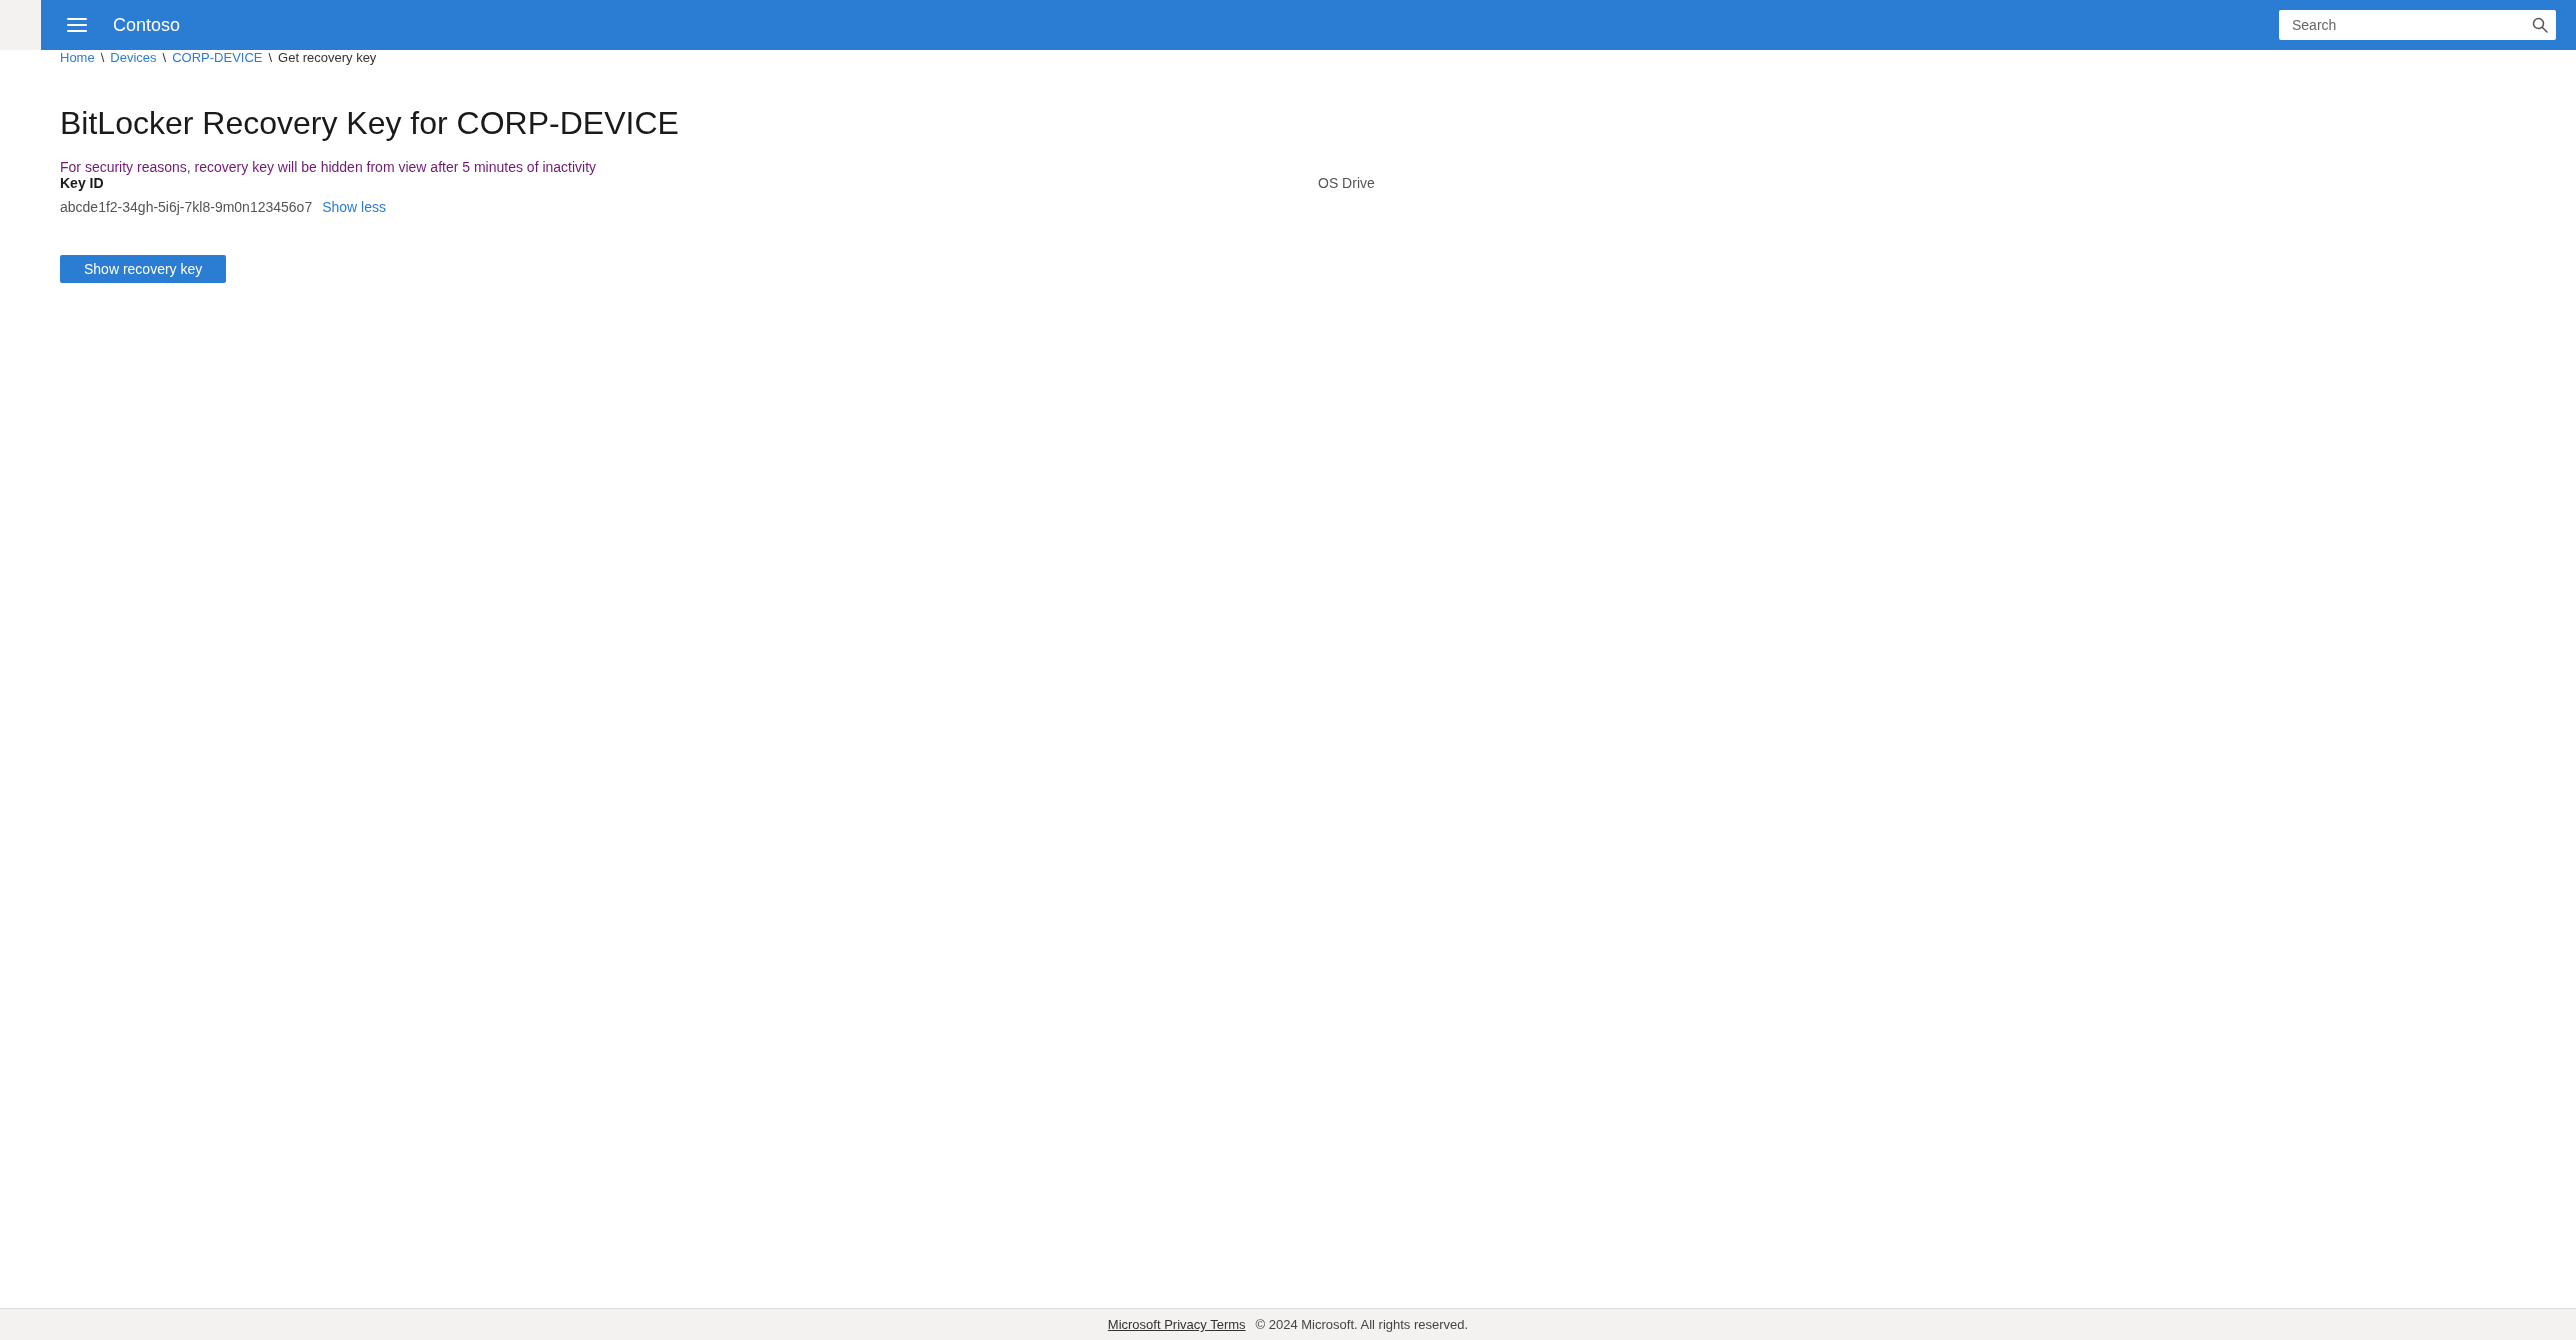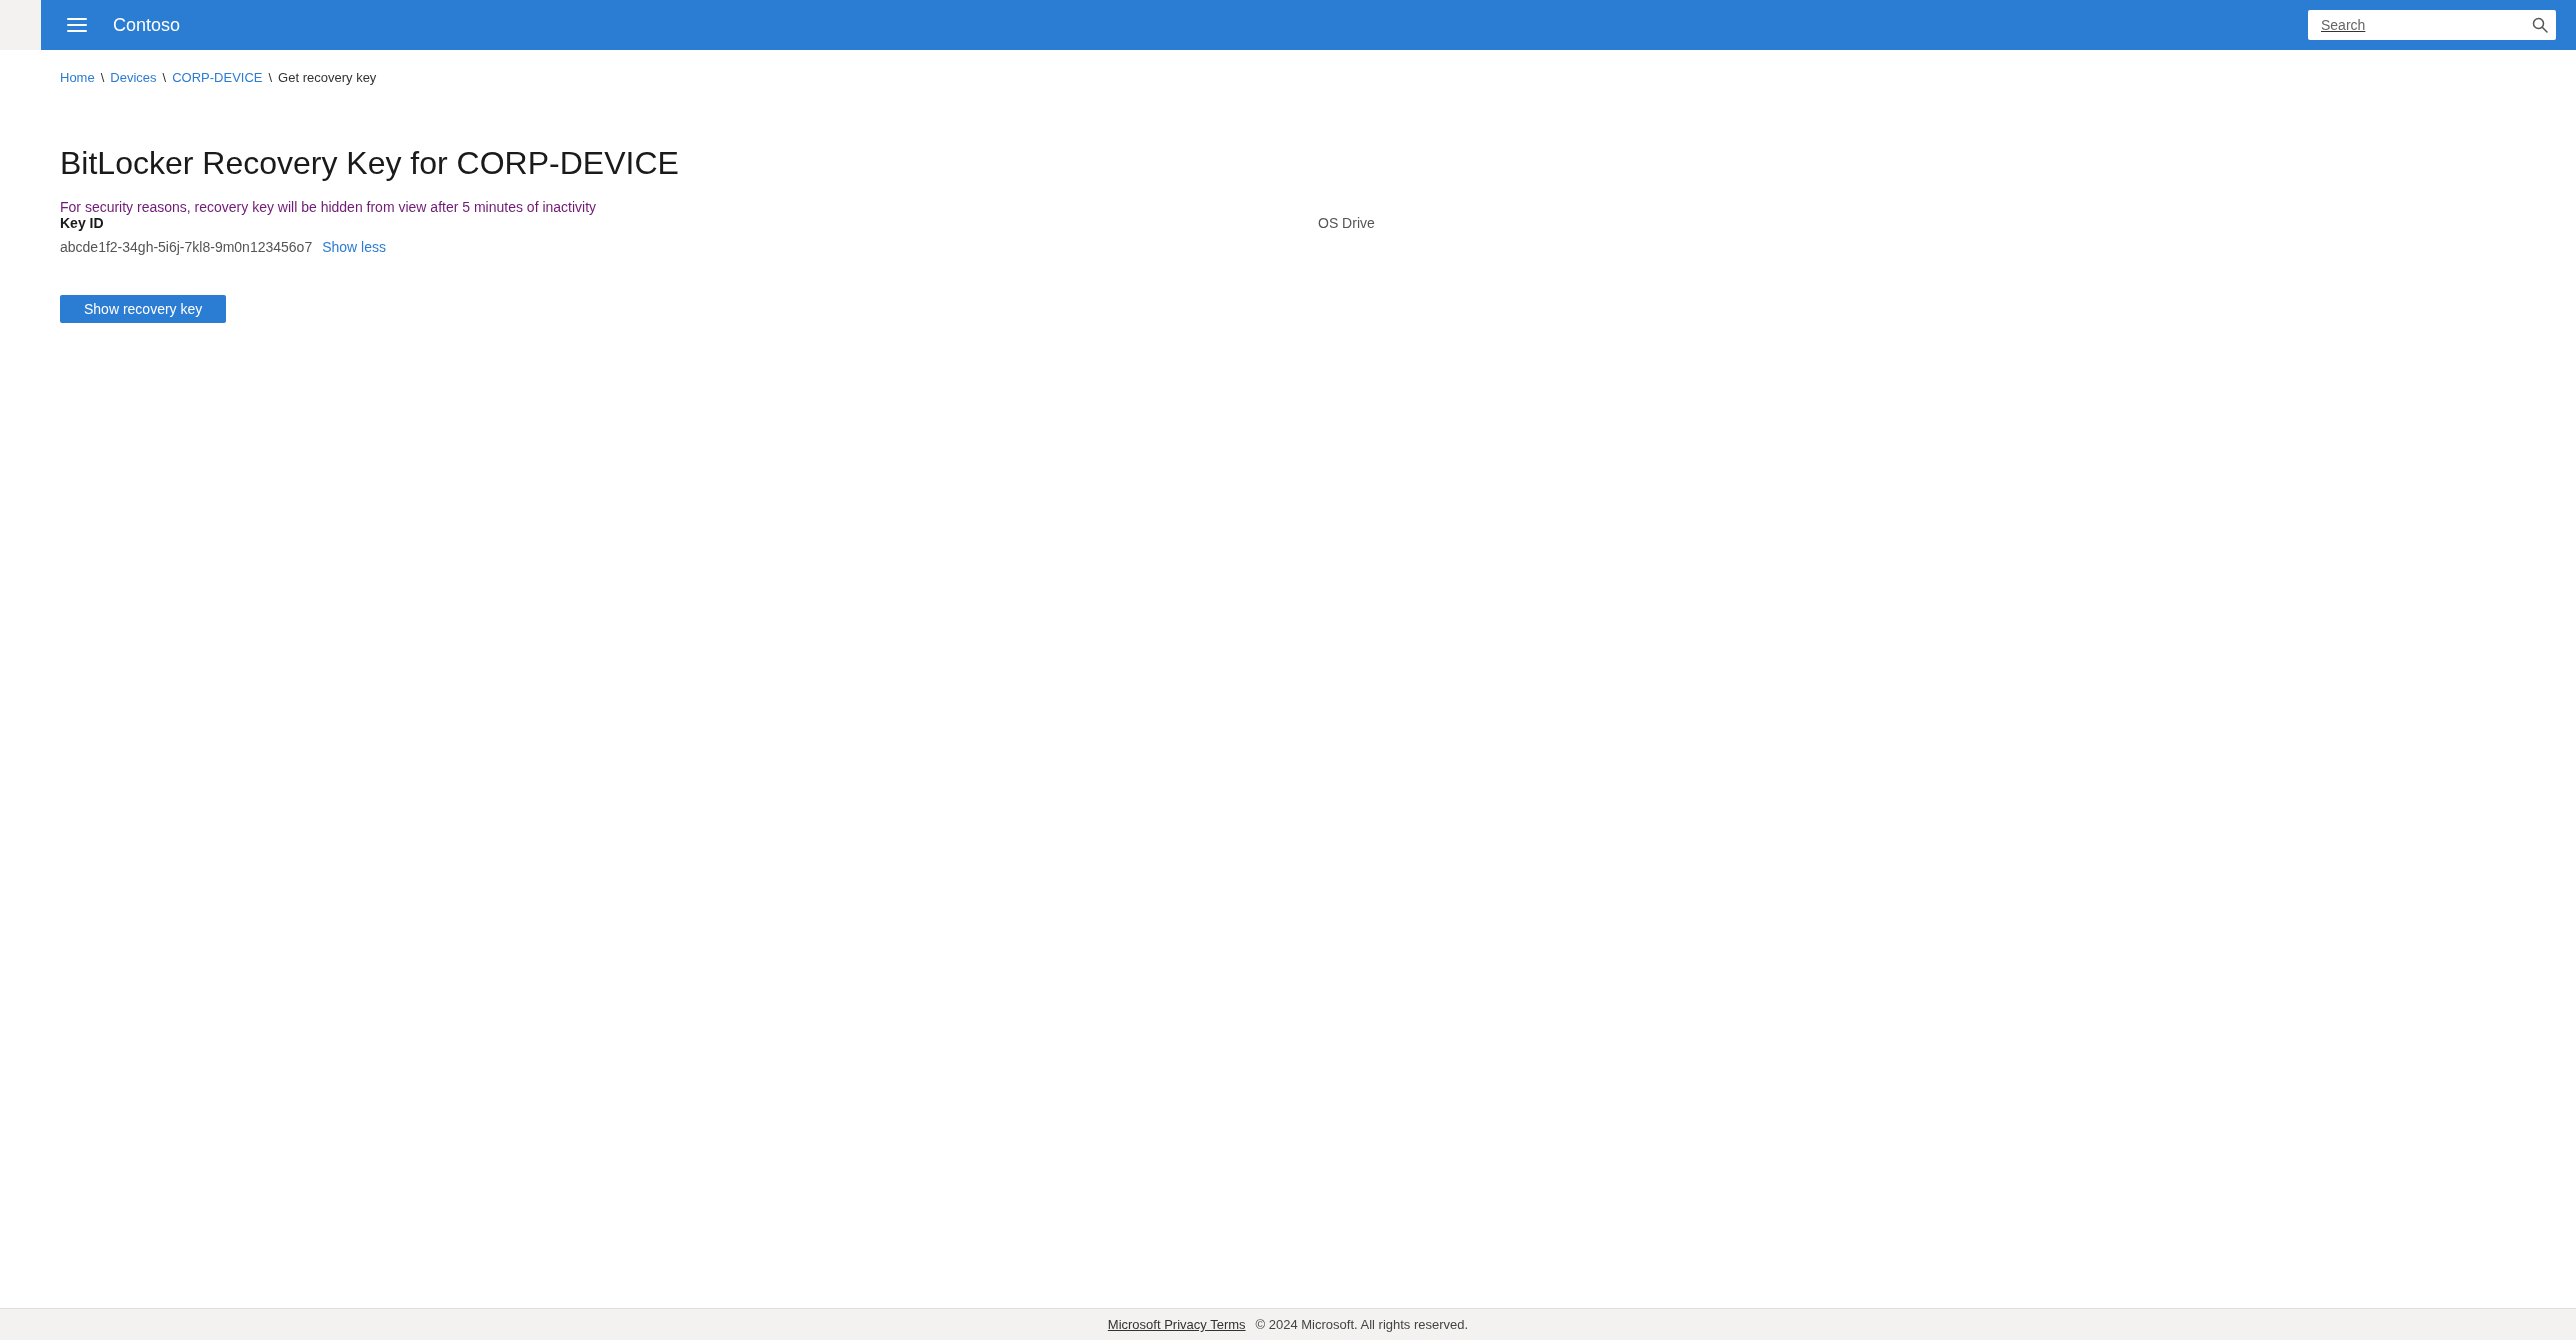--- a/index.html
+++ b/index.html
@@ -52,29 +52,28 @@
       flex: 1;
     }
 
     .search-container {
       position: relative;
       display: flex;
       align-items: center;
     }
 
     .search-input {
-      width: 248px;
+      width: 277px;
       padding: 6px 36px 6px 12px;
       border: 1px solid rgba(255,255,255,0.7);
       background: white;
       color: #333;
       font-size: 14px;
       outline: none;
       border-radius: 2px;
-      text-decoration: underline;
     }
 
     .search-input::placeholder {
       color: #666;
     }
 
     .search-icon-btn {
       position: absolute;
       right: 8px;
       background: none;
@@ -88,21 +87,21 @@
 
     
     .main-wrapper {
       flex: 1;
       background: white;
       display: flex;
       flex-direction: column;
     }
 
     .breadcrumb {
-      padding: 20px 60px;
+      padding: 0 60px;
       font-size: 13px;
       color: #333;
       display: flex;
       align-items: center;
       gap: 4px;
     }
 
     .breadcrumb a {
       color: #2b7cd3;
       text-decoration: none;

